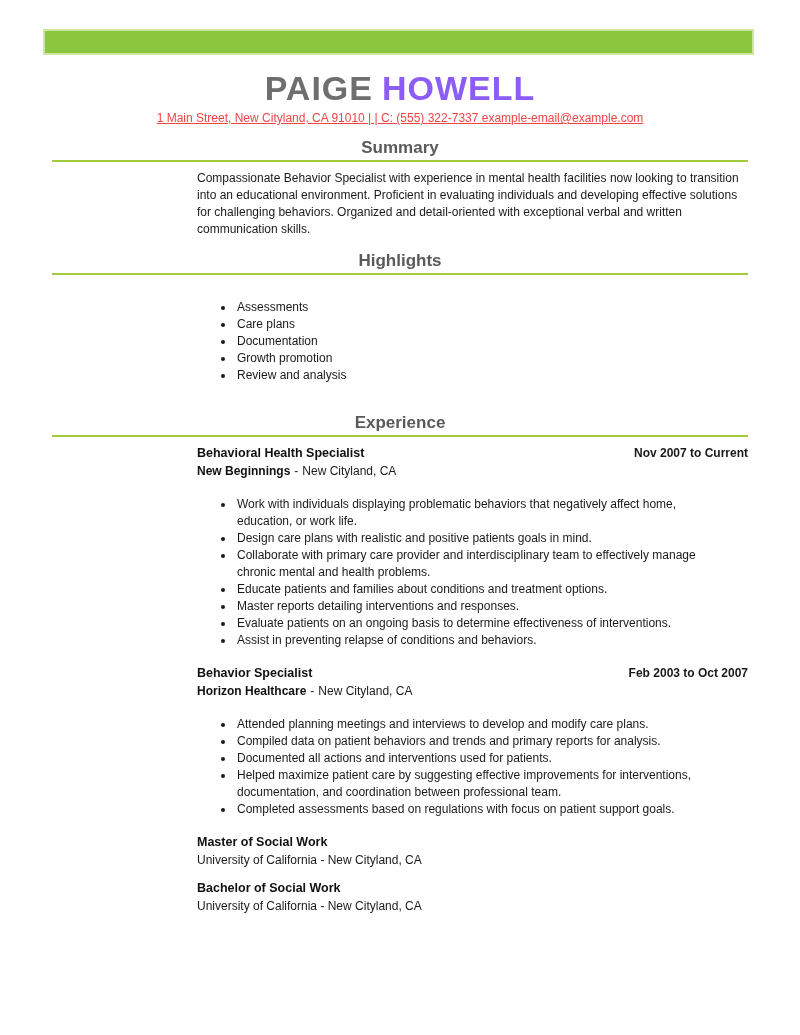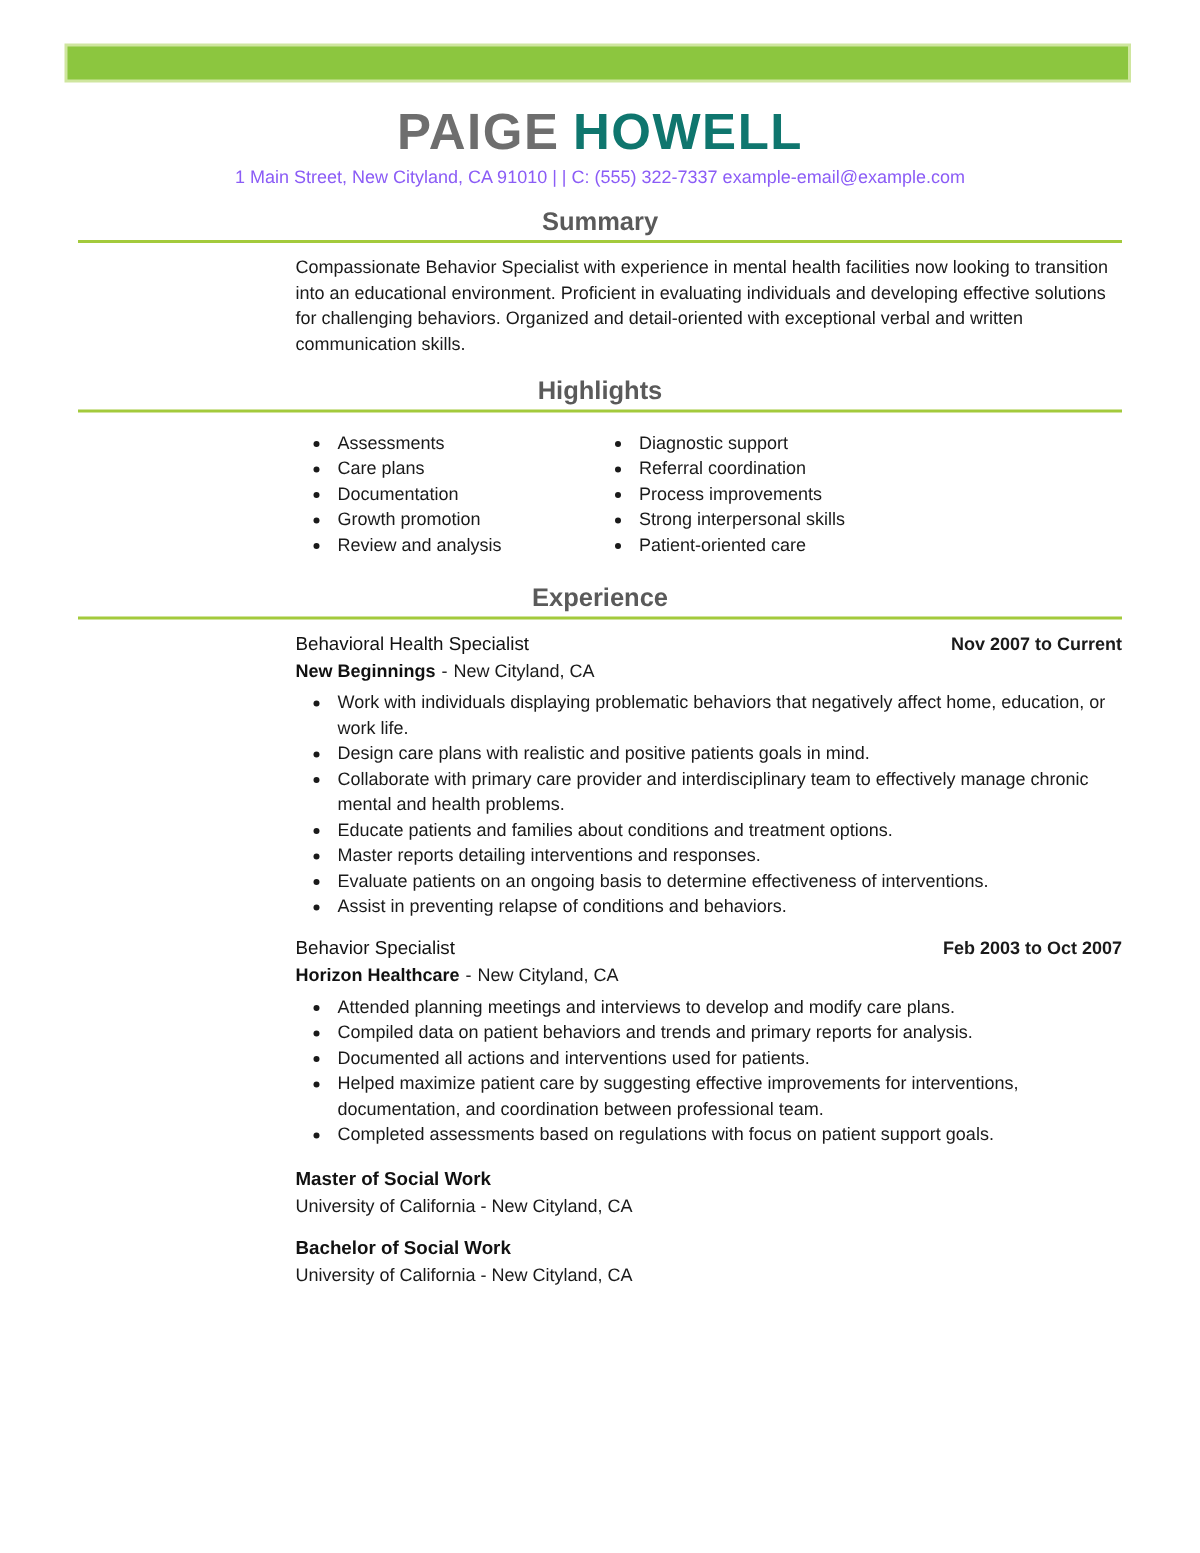--- a/index.html
+++ b/index.html
@@ -20,25 +20,26 @@
 
   .header { text-align: center; }
   .name {
     margin: 17px 0 0;
     font-size: 34px;
     line-height: 36px;
     font-weight: 700;
     letter-spacing: 1px;
   }
   .name .first { color: #6e6e6e; margin-right: 9px; }
-  .name .last  { color: #0f766e; }
+  .name .last  { color: #8b5cf6; }
   .contact {
     margin-top: 5px;
     font-size: 12px;
-    color: #8b5cf6;
+    color: #ef4444;
+    text-decoration: underline;
   }
 
   .section { margin-top: 13px; }
   .section-title {
     margin: 0 52px;
     font-size: 17px;
     line-height: 20px;
     font-weight: 700;
     color: #5a5a5a;
     padding-bottom: 2px;
@@ -49,32 +50,32 @@
     margin: 8px 52px 0 197px;
     font-size: 12px;
     line-height: 17px;
     color: #1a1a1a;
   }
 
   .summary-text { margin: 0; }
 
   .highlights-cols { display: flex; }
   ul.bullets {
-    margin: 4px;
+    margin: 16px;
     padding-left: 22px;
     list-style: disc;
   }
   ul.bullets li { margin: 0; padding-left: 2px; }
   .hl-col1 { width: 193px; flex: 0 0 193px; }
   .hl-col2 { flex: 1; }
 
   .job { margin-top: 0; }
   .job + .job { margin-top: 11px; }
   .job-header { display: flex; justify-content: space-between; align-items: baseline; }
-  .job-title { font-weight: 400; font-size: 12.5px; color: #111; }
+  .job-title { font-weight: 700; font-size: 12.5px; color: #111; }
   .job-dates { font-size: 12px; color: #1a1a1a; font-weight: bold; }
   .job-company-line { margin-top: 1px; }
   .company { font-weight: 700; color: #111; }
   .sep { margin: 0 4px; }
   .job-bullets { margin-top: 1px; }
 
   .degree-block { margin-bottom: 11px; }
   .degree { font-weight: 700; font-size: 12.5px; color: #111; }
   .school { margin-top: 1px; }
 </style>
@@ -100,27 +101,20 @@
   <div class="section">
     <h2 class="section-title">Highlights</h2>
     <div class="section-body">
       <div class="highlights-cols">
         <ul class="bullets hl-col1">
           <li>Assessments</li>
           <li>Care plans</li>
           <li>Documentation</li>
           <li>Growth promotion</li>
           <li>Review and analysis</li>
-        </ul>
-        <ul class="bullets hl-col2">
-          <li>Diagnostic support</li>
-          <li>Referral coordination</li>
-          <li>Process improvements</li>
-          <li>Strong interpersonal skills</li>
-          <li>Patient-oriented care</li>
         </ul>
       </div>
     </div>
   </div>
 
   <div class="section">
     <h2 class="section-title">Experience</h2>
     <div class="section-body">
 
       <div class="job">

